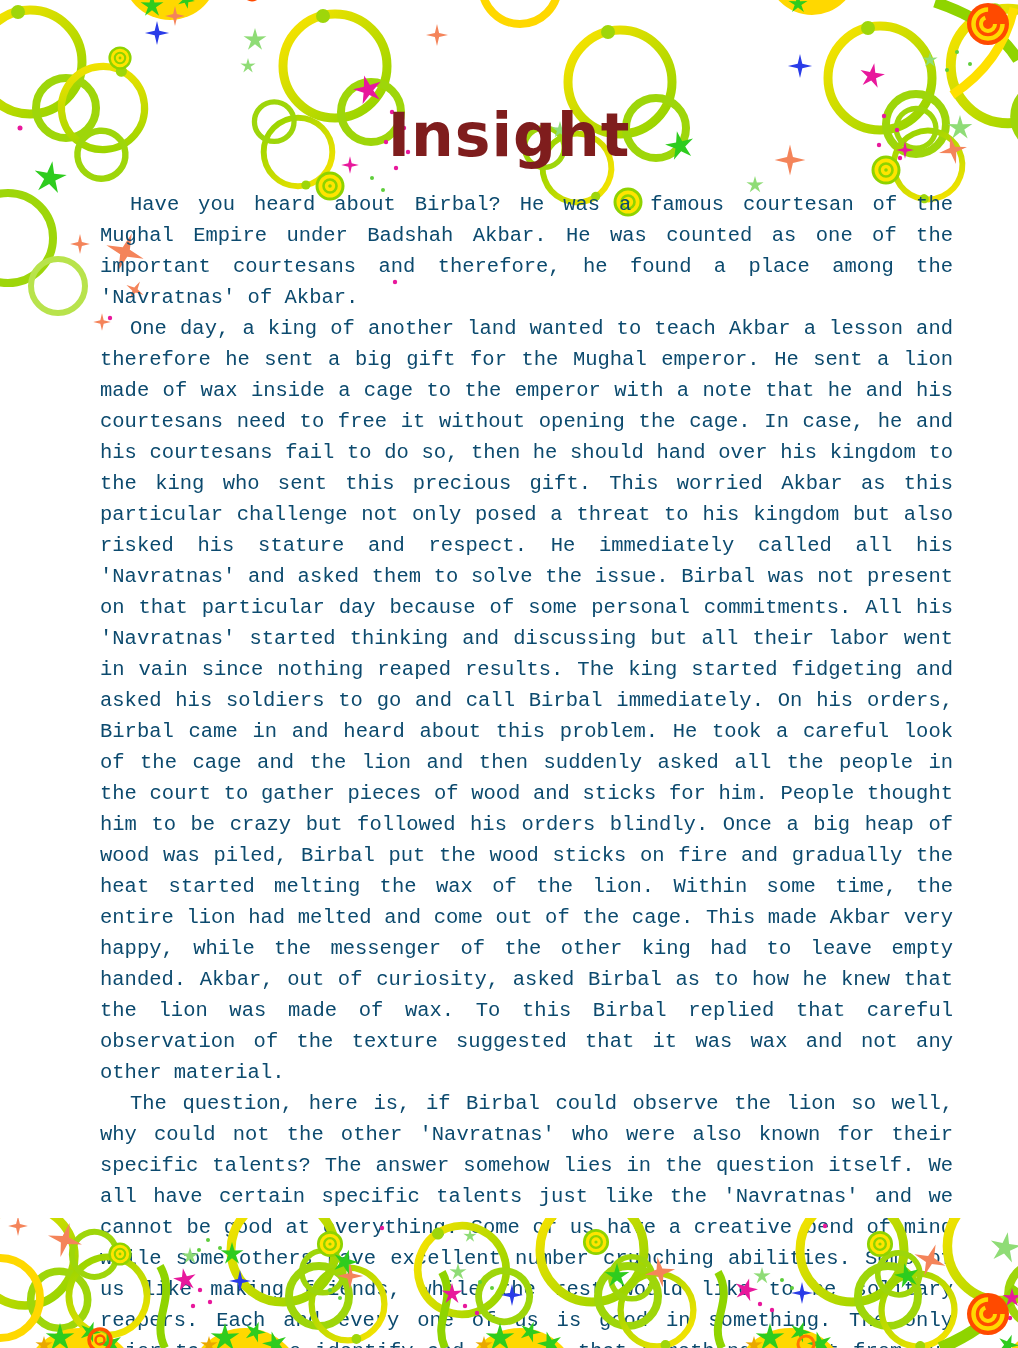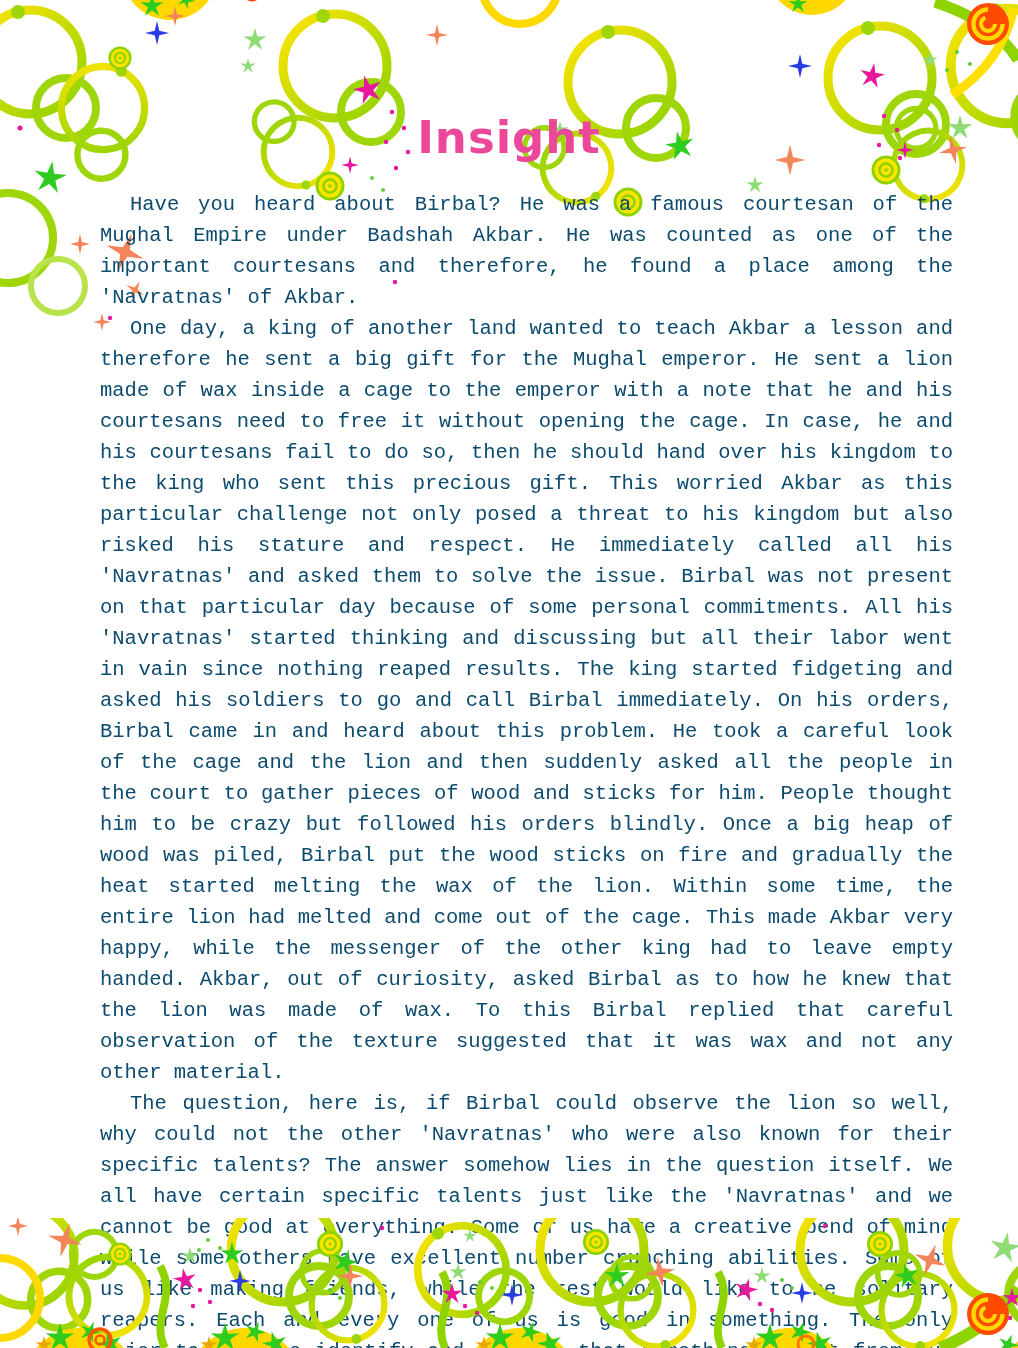--- a/index.html
+++ b/index.html
@@ -8,23 +8,22 @@
     width:1018px; height:1348px; position:relative;
     background:#ffffff; overflow:hidden; margin:0 auto;
   }
   .deco { position:absolute; left:0; pointer-events:none; }
   .deco.top { top:0; }
   .deco.bottom { bottom:0; }
   .title {
     position:absolute; top:100px; left:0; width:100%;
     text-align:center;
     font-family:"DejaVu Sans", sans-serif;
-    font-weight:700; font-size:45px; letter-spacing:1px;
-    color:#ec4899;
-    margin-top:11px;
+    font-weight:700; font-size:60px; letter-spacing:1px;
+    color:#7f1d1d;
   }
   .body-text {
     position:absolute; top:189px; left:100px; width:853px;
     font-family:Liberation Mono, monospace;
     font-size:20.5px; line-height:31px; color:#0c4a6e;
     text-align:justify;
   }
   .body-text p { margin:0; text-indent:30px; }
 </style>
 </head>

